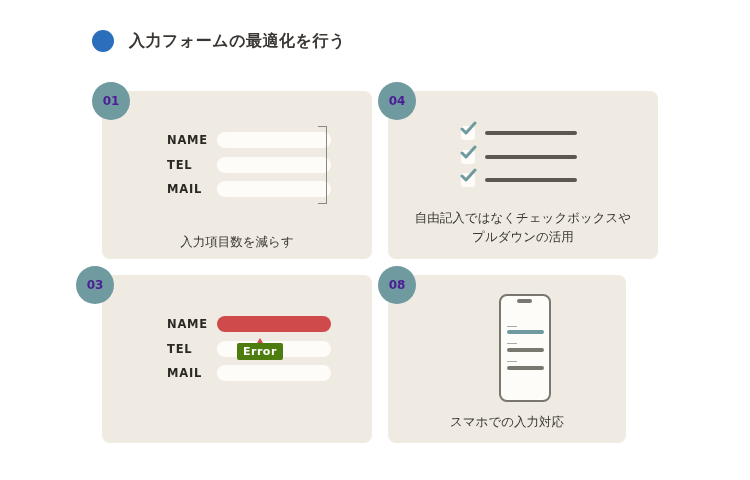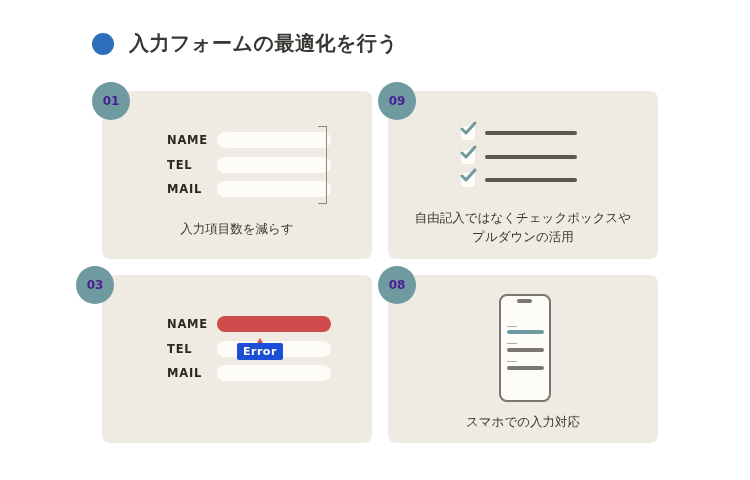--- a/index.html
+++ b/index.html
@@ -1,31 +1,31 @@
 <!DOCTYPE html>
 <html><head>
   <meta charset="utf-8">
   <style>
     html, body { margin:0; padding:0; }
     body { width:750px; height:480px; background:#ffffff; position:relative; overflow:hidden;
       font-family:"DejaVu Sans","Liberation Sans",sans-serif; color:#3a3632; }
     .title { position:absolute; left:92px; top:30px; display:flex; align-items:center; }
     .title .dot { width:22px; height:22px; border-radius:50%; background:#2a6ebc; margin-right:15px; }
-    .title .txt { font-size:20px; font-weight:bold; color:#3a3632; letter-spacing:0.5px; }
+    .title .txt { font-size:16px; font-weight:bold; color:#3a3632; letter-spacing:0.5px; }
     .card { position:absolute; background:#efebe3; border-radius:8px; }
     .badge { position:absolute; width:38px; height:38px; border-radius:50%; background:#6e9aa0; color:#4c1d95;
       font-size:12px; font-weight:bold; display:flex; align-items:center; justify-content:center; }
     .caption { position:absolute; left:0; right:0; text-align:center; font-size:12.5px; color:#3a3632; line-height:19px; }
     .form { position:absolute; }
     .frow { display:flex; align-items:center; height:24.5px; }
     .flabel { width:50px; font-size:11.5px; font-weight:bold; letter-spacing:0.8px; color:#2c2824;margin-left:12px; }
     .field { width:114px; height:16px; border-radius:8px; background:#fdfcf9; }
     .field.err { background:#cf4b4b; }
     .bracket { position:absolute; width:8px; border:1.5px solid #8a857e; border-left:none; }
-    .tip { position:absolute; background:#1d4ed8; color:#fff; font-size:11px; font-weight:bold; padding:2px 6px; border-radius:2px; letter-spacing:0.5px; }
+    .tip { position:absolute; background:#4d7c0f; color:#fff; font-size:11px; font-weight:bold; padding:2px 6px; border-radius:2px; letter-spacing:0.5px; }
     .tip:before { content:""; position:absolute; left:20px; top:-5px; border-left:3px solid transparent; border-right:3px solid transparent; border-bottom:5px solid #cf4b4b; }
     .chk { position:absolute; display:flex; align-items:center; }
     .box { width:14px; height:14px; background:#fdfcf9; border-radius:3px; position:relative; margin-right:10px; }
     .box svg { position:absolute; left:-1px; top:-6px; }
     .line { width:92px; height:4px; border-radius:2px; background:#5c5750; }
     .phone { position:absolute; width:48px; height:104px; border:2.5px solid #7a7670; border-radius:8px; background:#fdfcf9; }
     .notch { position:absolute; left:16px; top:3px; width:15px; height:4px; border-radius:2px; background:#7a7670; }
     .pl { position:absolute; left:6px; height:1px; width:10px; background:#aaa; }
     .pb { position:absolute; left:6px; width:37px; height:4px; border-radius:2px; background:#7a7670; }
   </style>
@@ -46,21 +46,21 @@
     <div class="frow">
         <span class="flabel">TEL</span>
         <span class="field"></span>
       </div>
     <div class="frow">
         <span class="flabel">MAIL</span>
         <span class="field"></span>
       </div>
   </div>
   <div class="bracket" style="left:216px;top:35px;height:76px;"></div>
-  <div class="caption" style="top:128px;">入力項目数を減らす</div>
+  <div class="caption" style="top:141px;">入力項目数を減らす</div>
 </div>
 <div class="badge" style="left:92px;top:82px;">01</div>
 
 <div class="card" style="left:388px;top:91px;width:270px;height:168px;">
   <div class="chk" style="left:73px;top:35px;">
     <span class="box">
         <svg width="18" height="16" viewBox="0 0 18 16">
           <polyline points="2,9 6,13 15,3" fill="none" stroke="#6e9aa0" stroke-width="3" stroke-linecap="round" stroke-linejoin="round"></polyline>
         </svg>
       </span>
@@ -80,42 +80,42 @@
           <polyline points="2,9 6,13 15,3" fill="none" stroke="#6e9aa0" stroke-width="3" stroke-linecap="round" stroke-linejoin="round"></polyline>
         </svg>
       </span>
     <span class="line"></span>
   </div>
   <div class="caption" style="top:117px;">
     <div>自由記入ではなくチェックボックスや</div>
     <div>プルダウンの活用</div>
   </div>
 </div>
-<div class="badge" style="left:378px;top:82px;">09</div>
+<div class="badge" style="left:378px;top:82px;">04</div>
 
 <div class="card" style="left:102px;top:275px;width:270px;height:168px;">
   <div class="form" style="left:53px;top:37px;">
     <div class="frow">
         <span class="flabel">NAME</span>
         <span class="field err"></span>
       </div>
     <div class="frow">
         <span class="flabel">TEL</span>
         <span class="field"></span>
       </div>
     <div class="frow">
         <span class="flabel">MAIL</span>
         <span class="field"></span>
       </div>
   </div>
   <div class="tip" style="left:135px;top:68px;">Error</div>
 </div>
 <div class="badge" style="left:76px;top:266px;">03</div>
 
-<div class="card" style="left:388px;top:275px;width:270px;height:168px;">
+<div class="card" style="left:388px;top:275px;width:238px;height:168px;">
   <div class="phone" style="left:111px;top:19px;">
     <span class="notch"></span>
     <span class="pl" style="top:30px;"></span>
     <span class="pb" style="top:34px;background:#6e9aa0;"></span>
     <span class="pl" style="top:47px;"></span>
     <span class="pb" style="top:52px;"></span>
     <span class="pl" style="top:65px;"></span>
     <span class="pb" style="top:70px;"></span>
   </div>
   <div class="caption" style="top:137px;">スマホでの入力対応</div>

